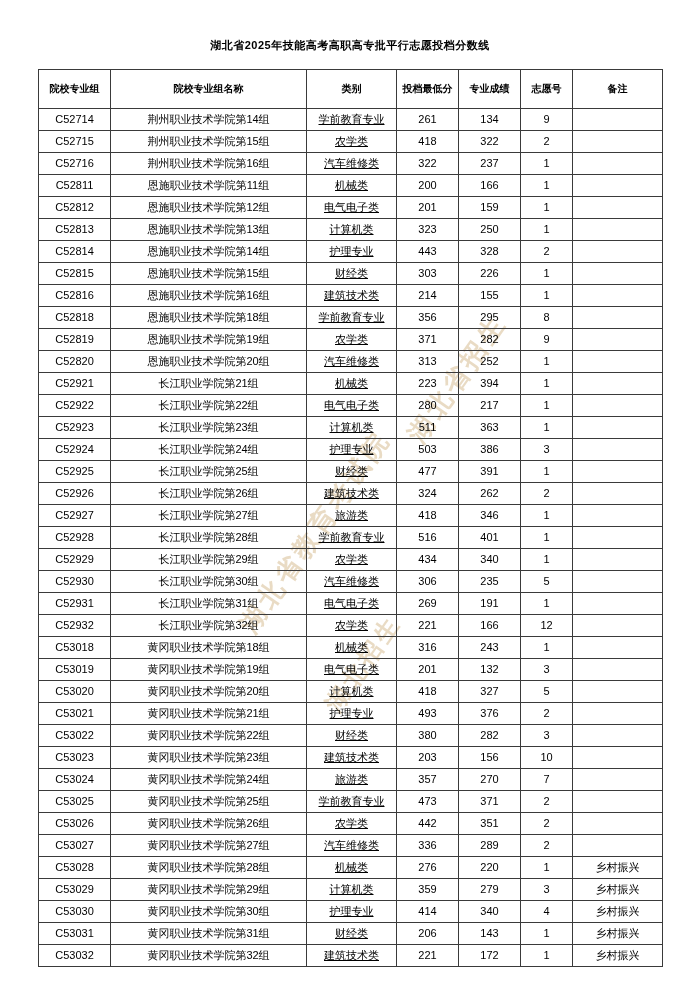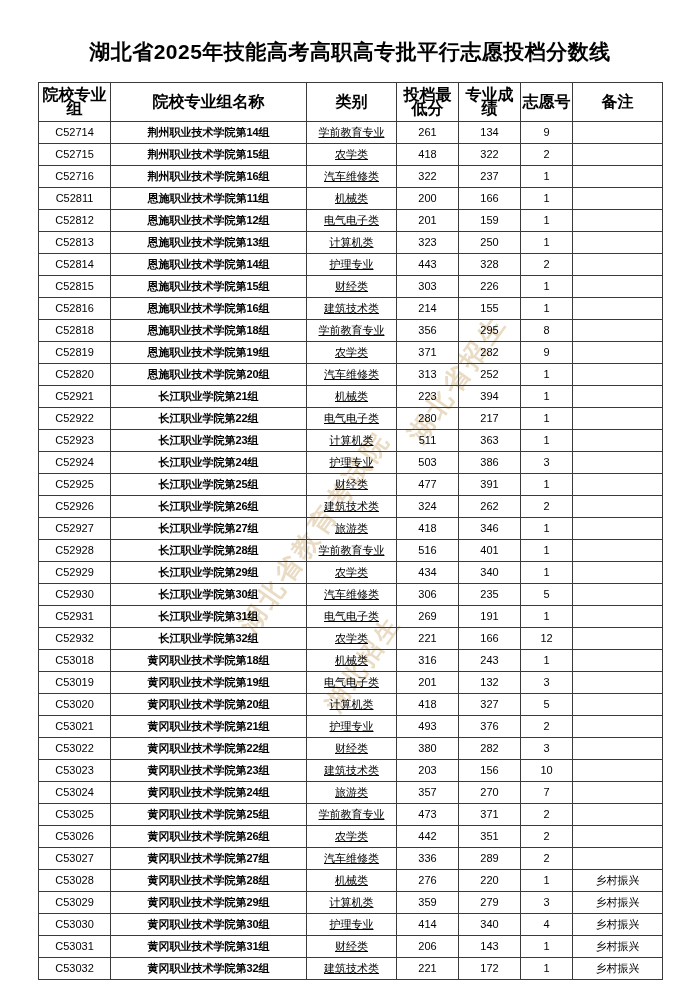--- a/index.html
+++ b/index.html
@@ -17,21 +17,21 @@
   }
   .page {
     position: relative;
     width: 700px;
     height: 990px;
     box-sizing: border-box;
     padding: 28px 38px 0 38px;
   }
   .doc-title {
     text-align: center;
-    font-size: 21px;
+    font-size: 11px;
     font-weight: bold;
     letter-spacing: 0.5px;
     margin: 10px 0 16px 0;
     font-family: "Liberation Sans", sans-serif;
   }
   table.score-table {
     border-collapse: collapse;
     width: 624px;
     table-layout: fixed;
     position: relative;
@@ -44,30 +44,29 @@
     text-align: center;
     padding: 0;
     height: 21px;
     line-height: 21px;
     overflow: hidden;
     white-space: nowrap;
     background: transparent;
   }
   table.score-table thead th {
     font-weight: bold;
-    font-size: 16px;
+    font-size: 10px;
     line-height: 14px;
     height: 34px;
     padding: 2px 1px;
     white-space: normal;
   }
   td.col-name {
     text-align: left;
     padding-left: 8px;
-    font-weight: bold;
   }
   td.col-cat {
     text-align: left;
     padding-left: 10px;
     text-decoration: underline;
   }
   .col-w-0 { width: 72px; }
   .col-w-1 { width: 196px; }
   .col-w-2 { width: 90px; }
   .col-w-3 { width: 62px; }

